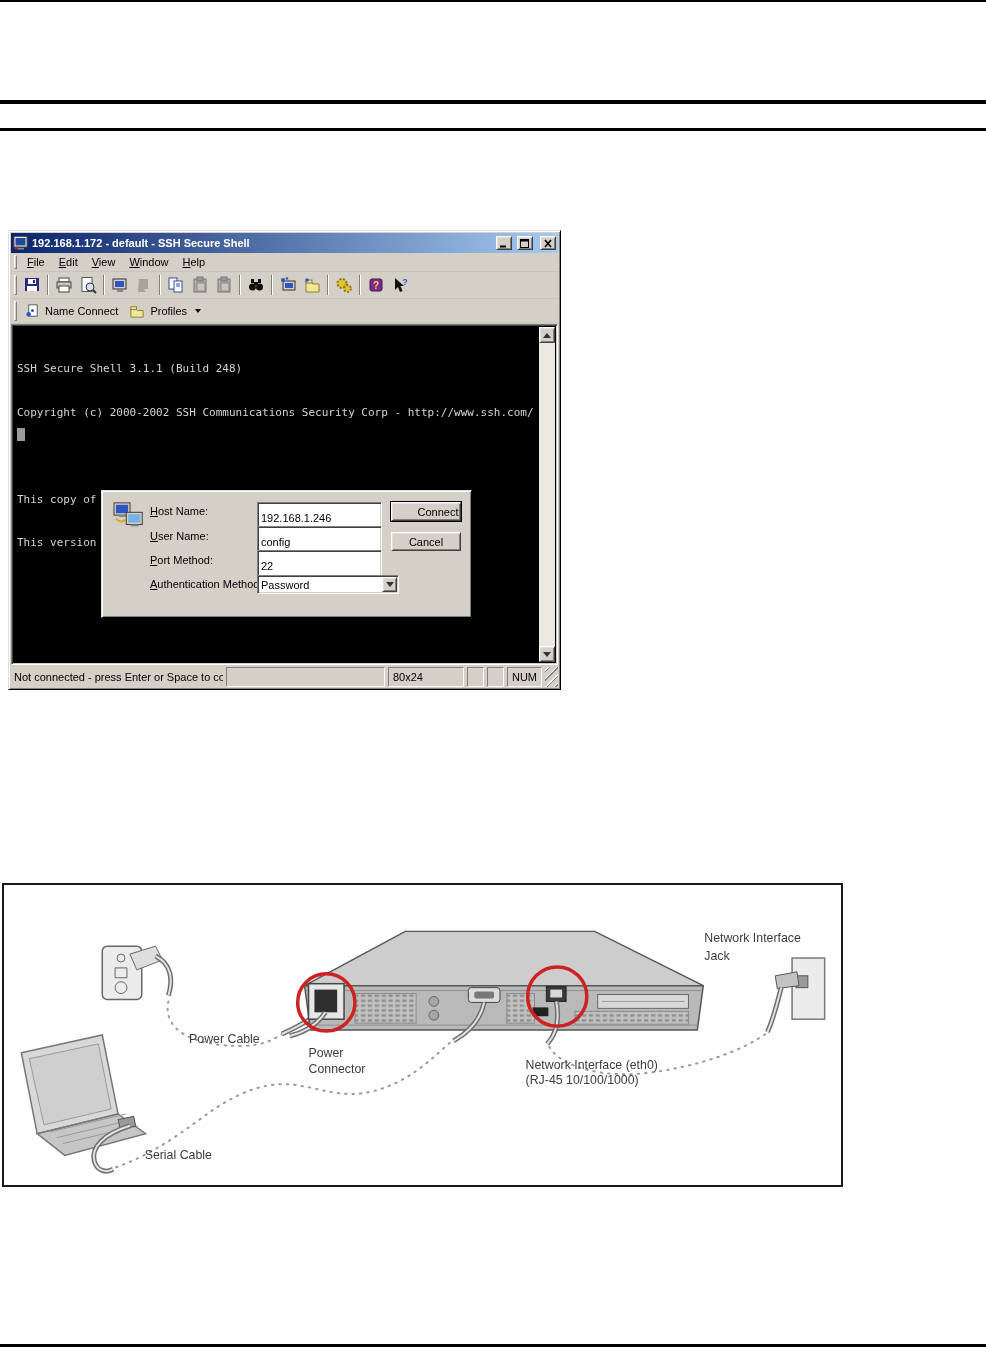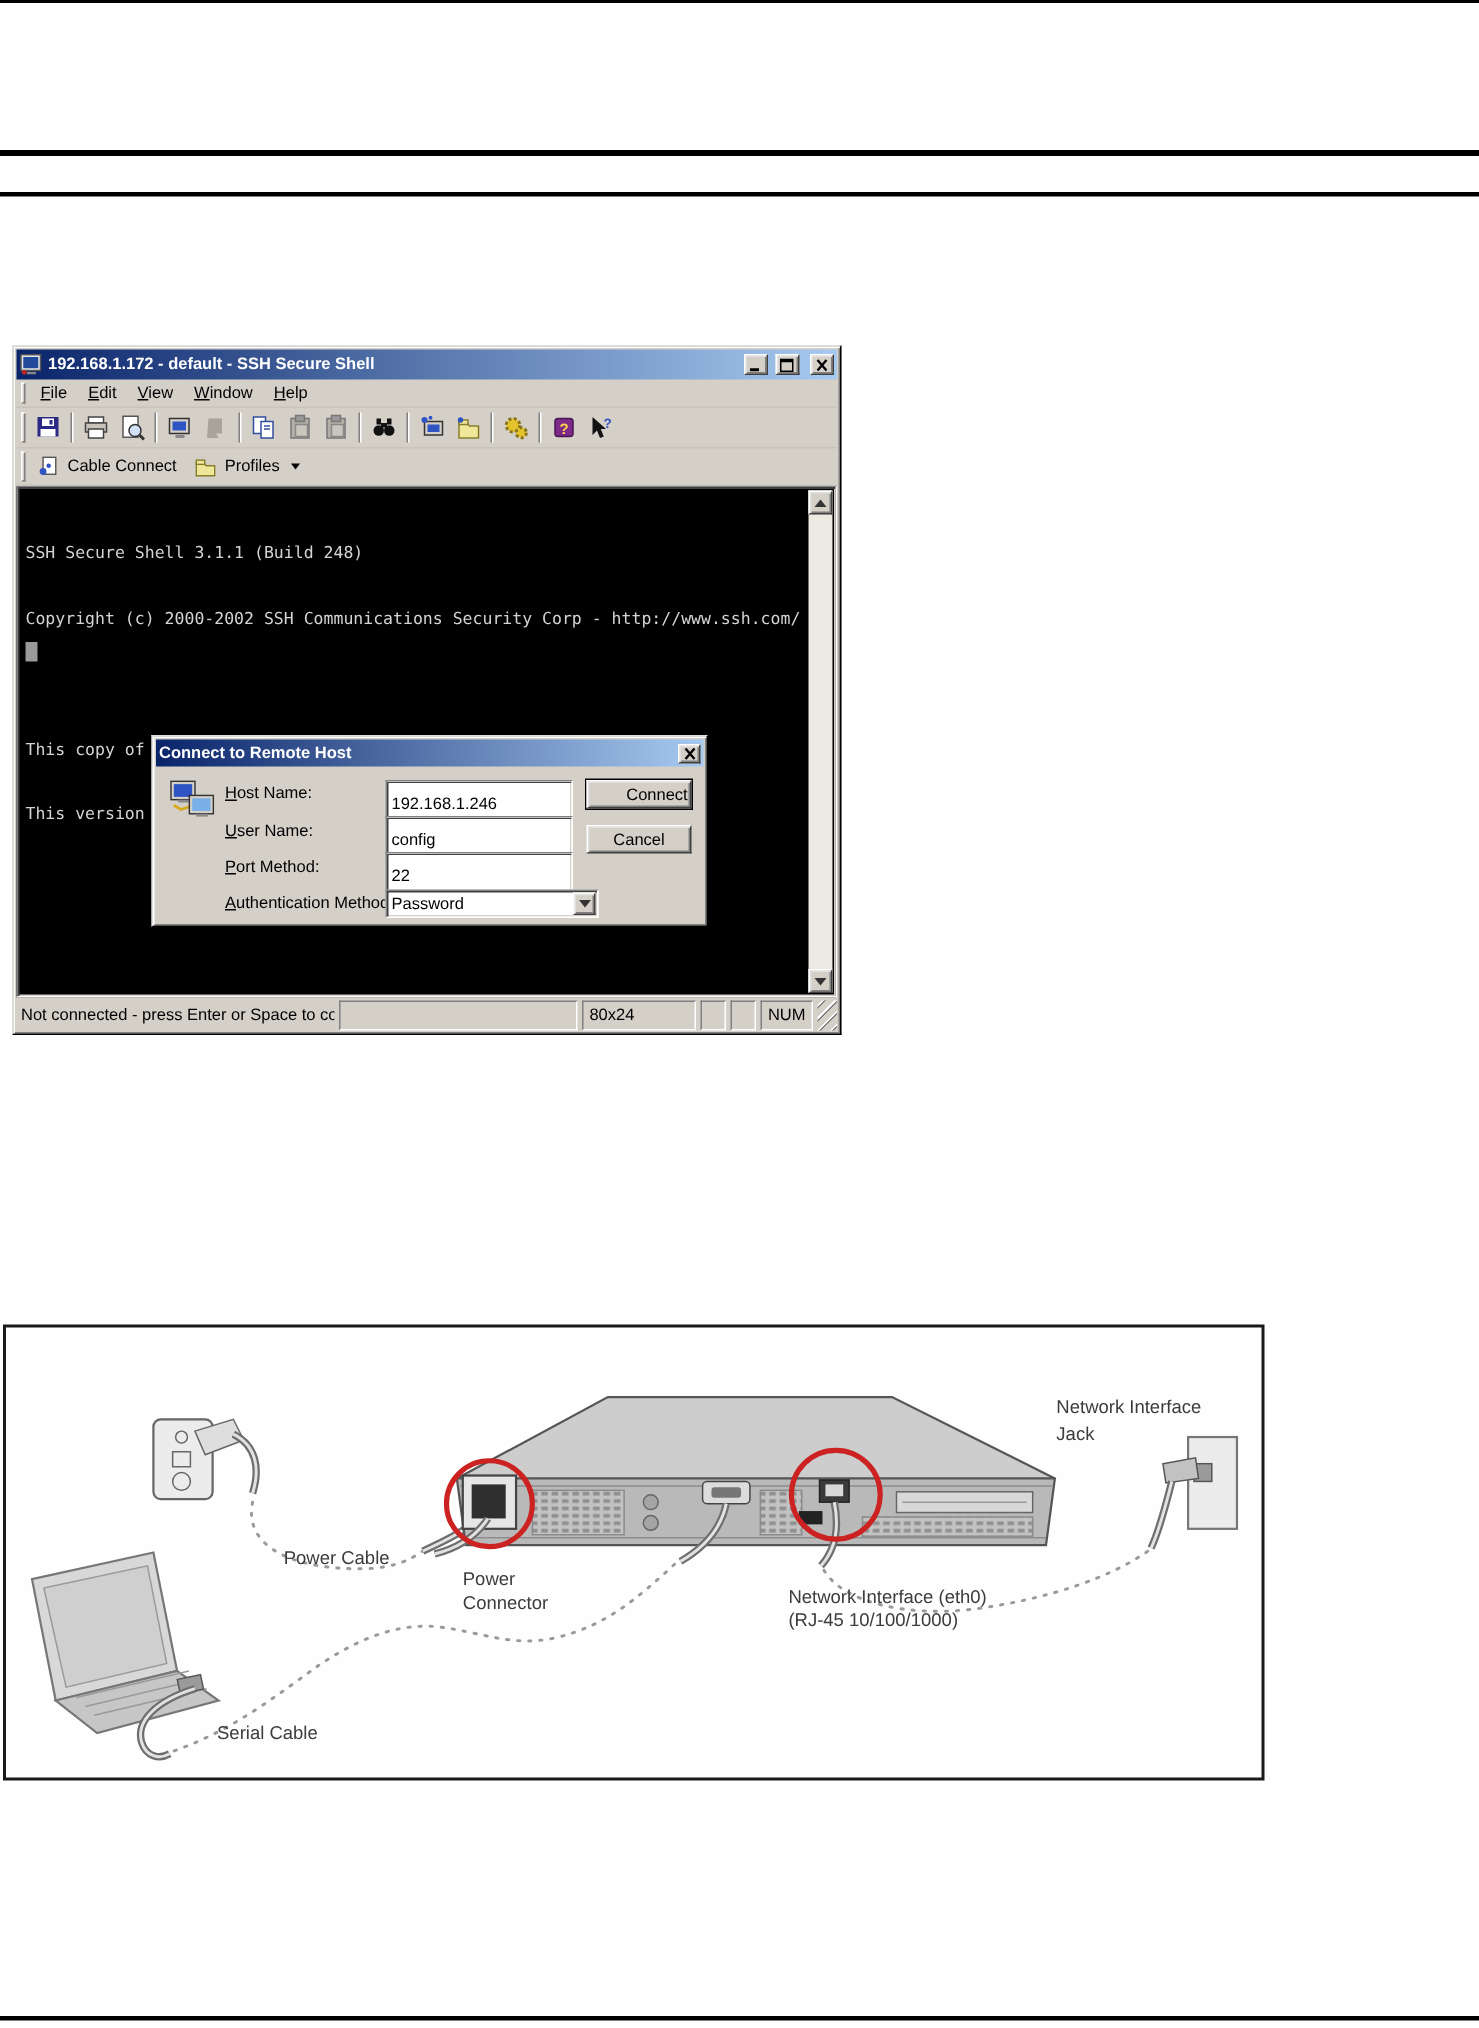--- a/index.html
+++ b/index.html
@@ -260,21 +260,21 @@
     </div>
 
     <div class="quickbar">
       <span class="grip"></span>
       <span class="qb-btn">
         <svg width="16" height="16" viewBox="0 0 17 17">
           <rect x="5" y="2" width="9" height="12" fill="#fff" stroke="#555"></rect>
           <circle cx="5" cy="12" r="2.4" fill="#2f55c4"></circle>
             <circle cx="9" cy="8" r="1.6" fill="#2f55c4"></circle>
         </svg>
-        <span>Cable Connect</span>
+        <span>Name Connect</span>
       </span>
       <span class="qb-btn">
         <svg width="16" height="16" viewBox="0 0 17 17">
           <path d="M2 6 h5 l2 2 h6 v7 H2 z" fill="#efe89a" stroke="#8a7d2a"></path>
           <rect x="2" y="4" width="6" height="3" fill="#efe89a" stroke="#8a7d2a"></rect>
         </svg>
         <span>Profiles</span>
         <span class="qb-caret"></span>
       </span>
     </div>
@@ -291,28 +291,20 @@
       <div class="scrollbar">
         <div class="sb-btn sb-up bevel-out">
             <span class="tri-up"></span>
           </div>
         <div class="sb-btn sb-down bevel-out">
             <span class="tri-down"></span>
           </div>
       </div>
 
       <div class="dialog">
-        <div class="dlg-titlebar">
-          <span class="dlg-title">Connect to Remote Host</span>
-          <button class="winbtn chrome bevel-out" style="width:15px;height:13px">
-            <svg width="10" height="9" viewBox="0 0 10 9">
-                <path d="M2 1 L8 8 M8 1 L2 8" stroke="#000" stroke-width="1.6"></path>
-              </svg>
-          </button>
-        </div>
         <div class="dlg-body">
           <svg class="dlg-ico" width="36" height="32" viewBox="0 0 38 34">
             <rect x="2" y="2" width="17" height="13" fill="#d4d0c8" stroke="#333"></rect>
             <rect x="4" y="4" width="13" height="9" fill="#2f55c4"></rect>
             <rect x="7" y="15" width="8" height="2" fill="#888"></rect>
             <path d="M4 19 l5 3 6 -2" stroke="#d9a91e" fill="none" stroke-width="2"></path>
             <rect x="15" y="12" width="17" height="13" fill="#d4d0c8" stroke="#333"></rect>
             <rect x="17" y="14" width="13" height="9" fill="#7ab0e8"></rect>
             <rect x="20" y="25" width="8" height="2" fill="#888"></rect>
           </svg>

